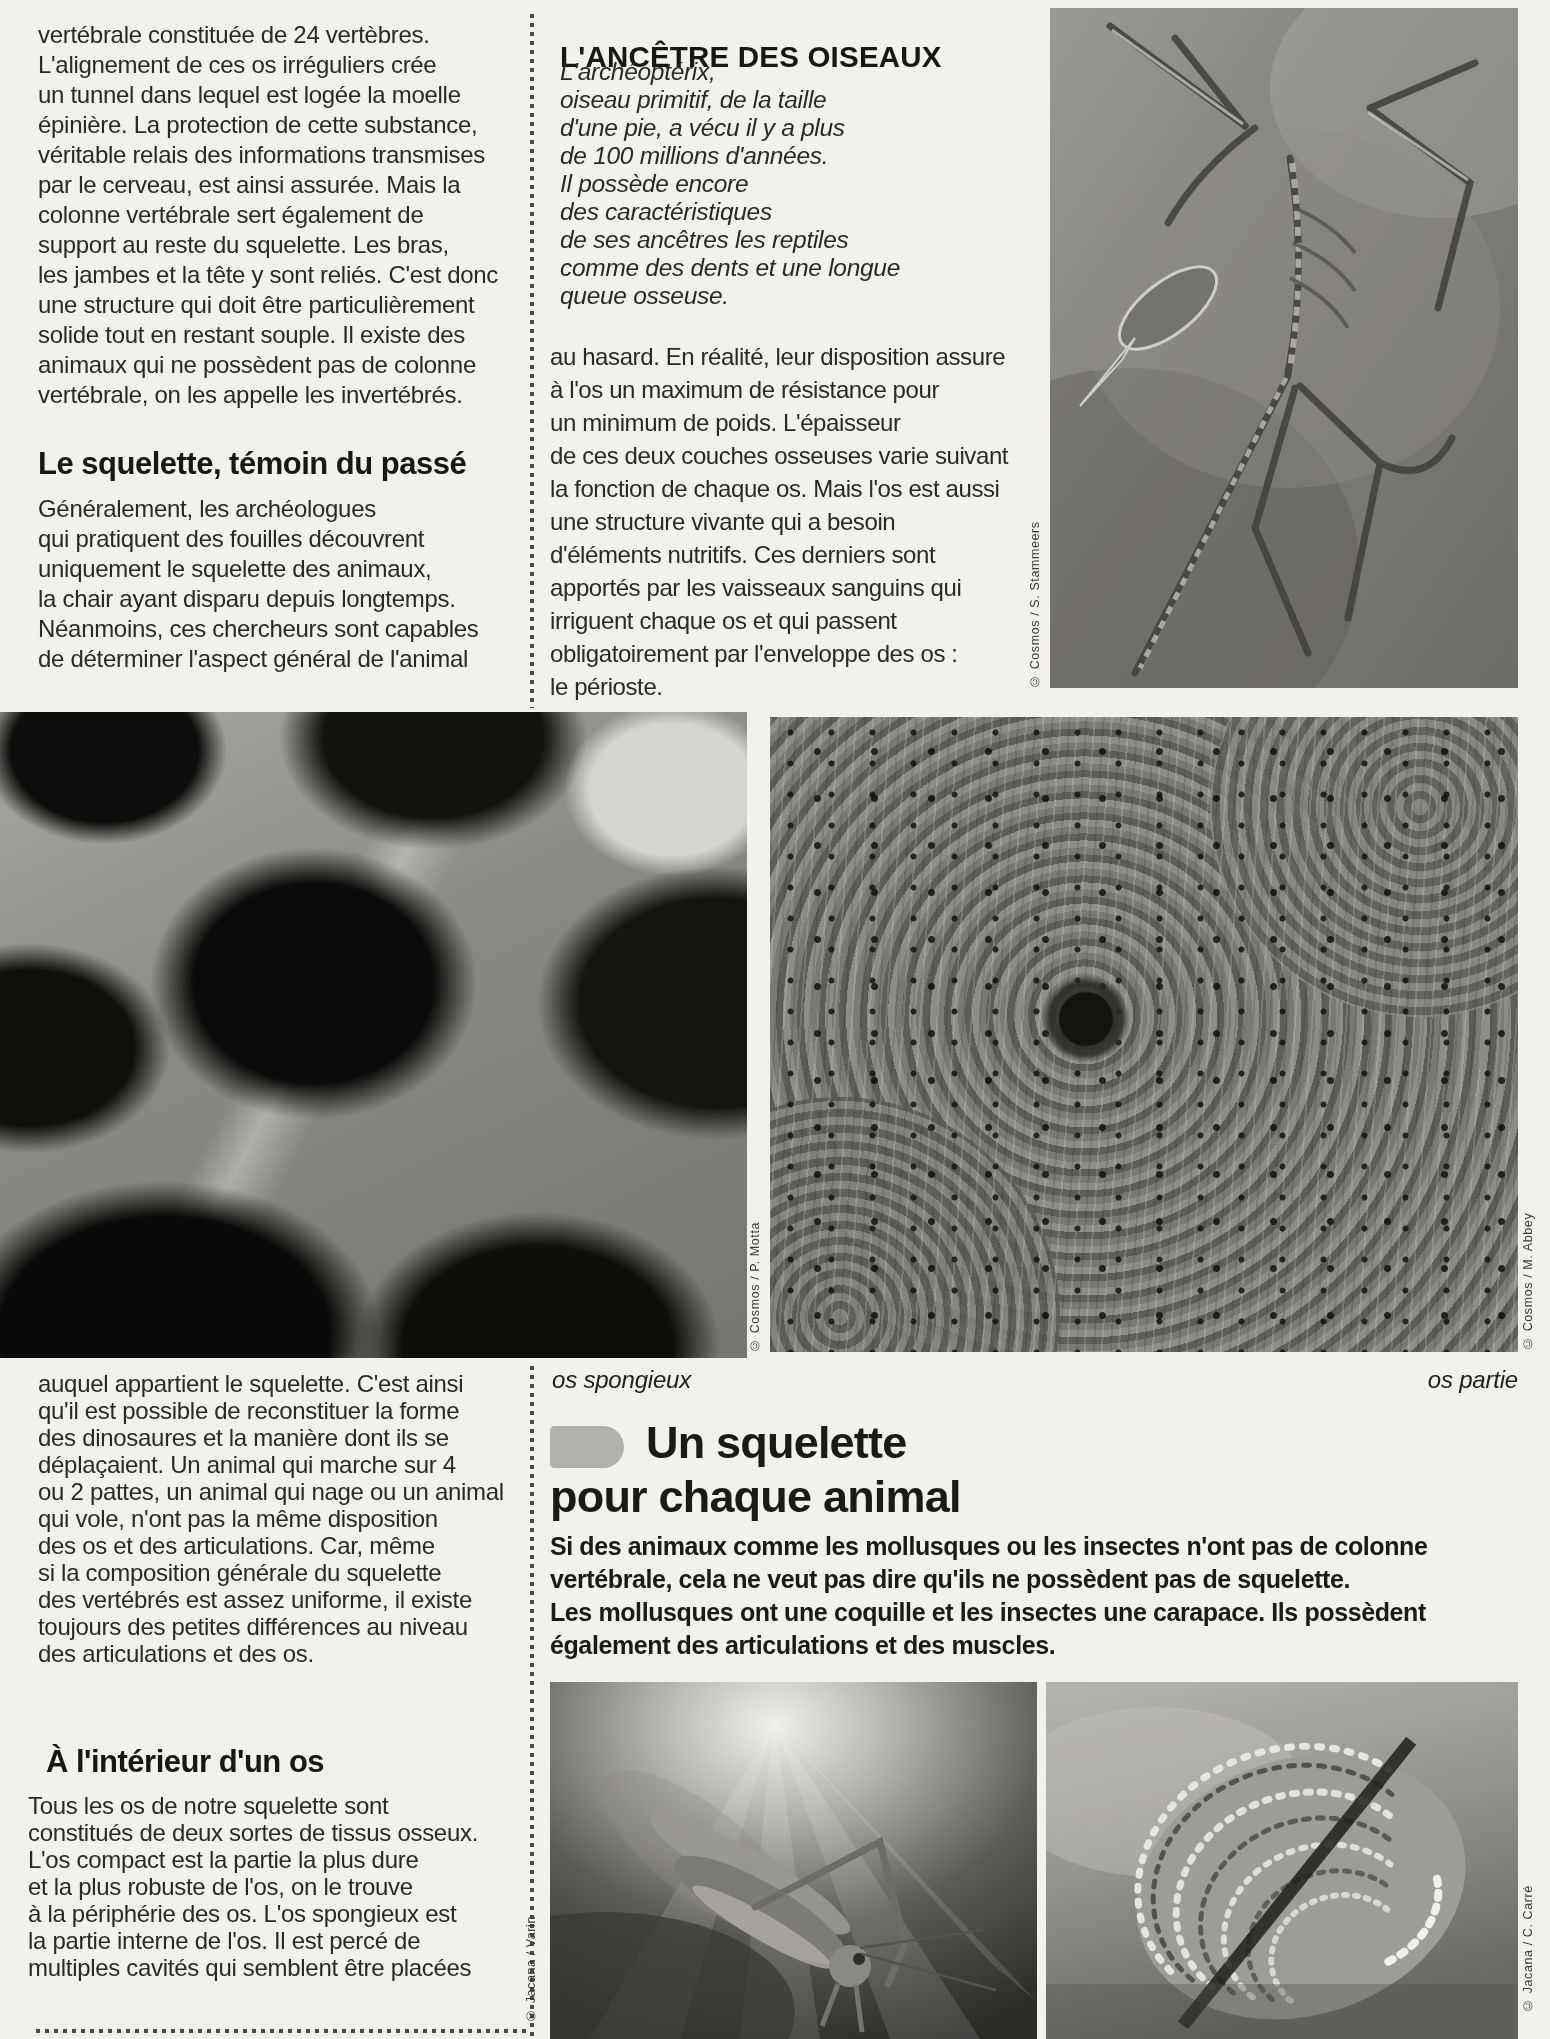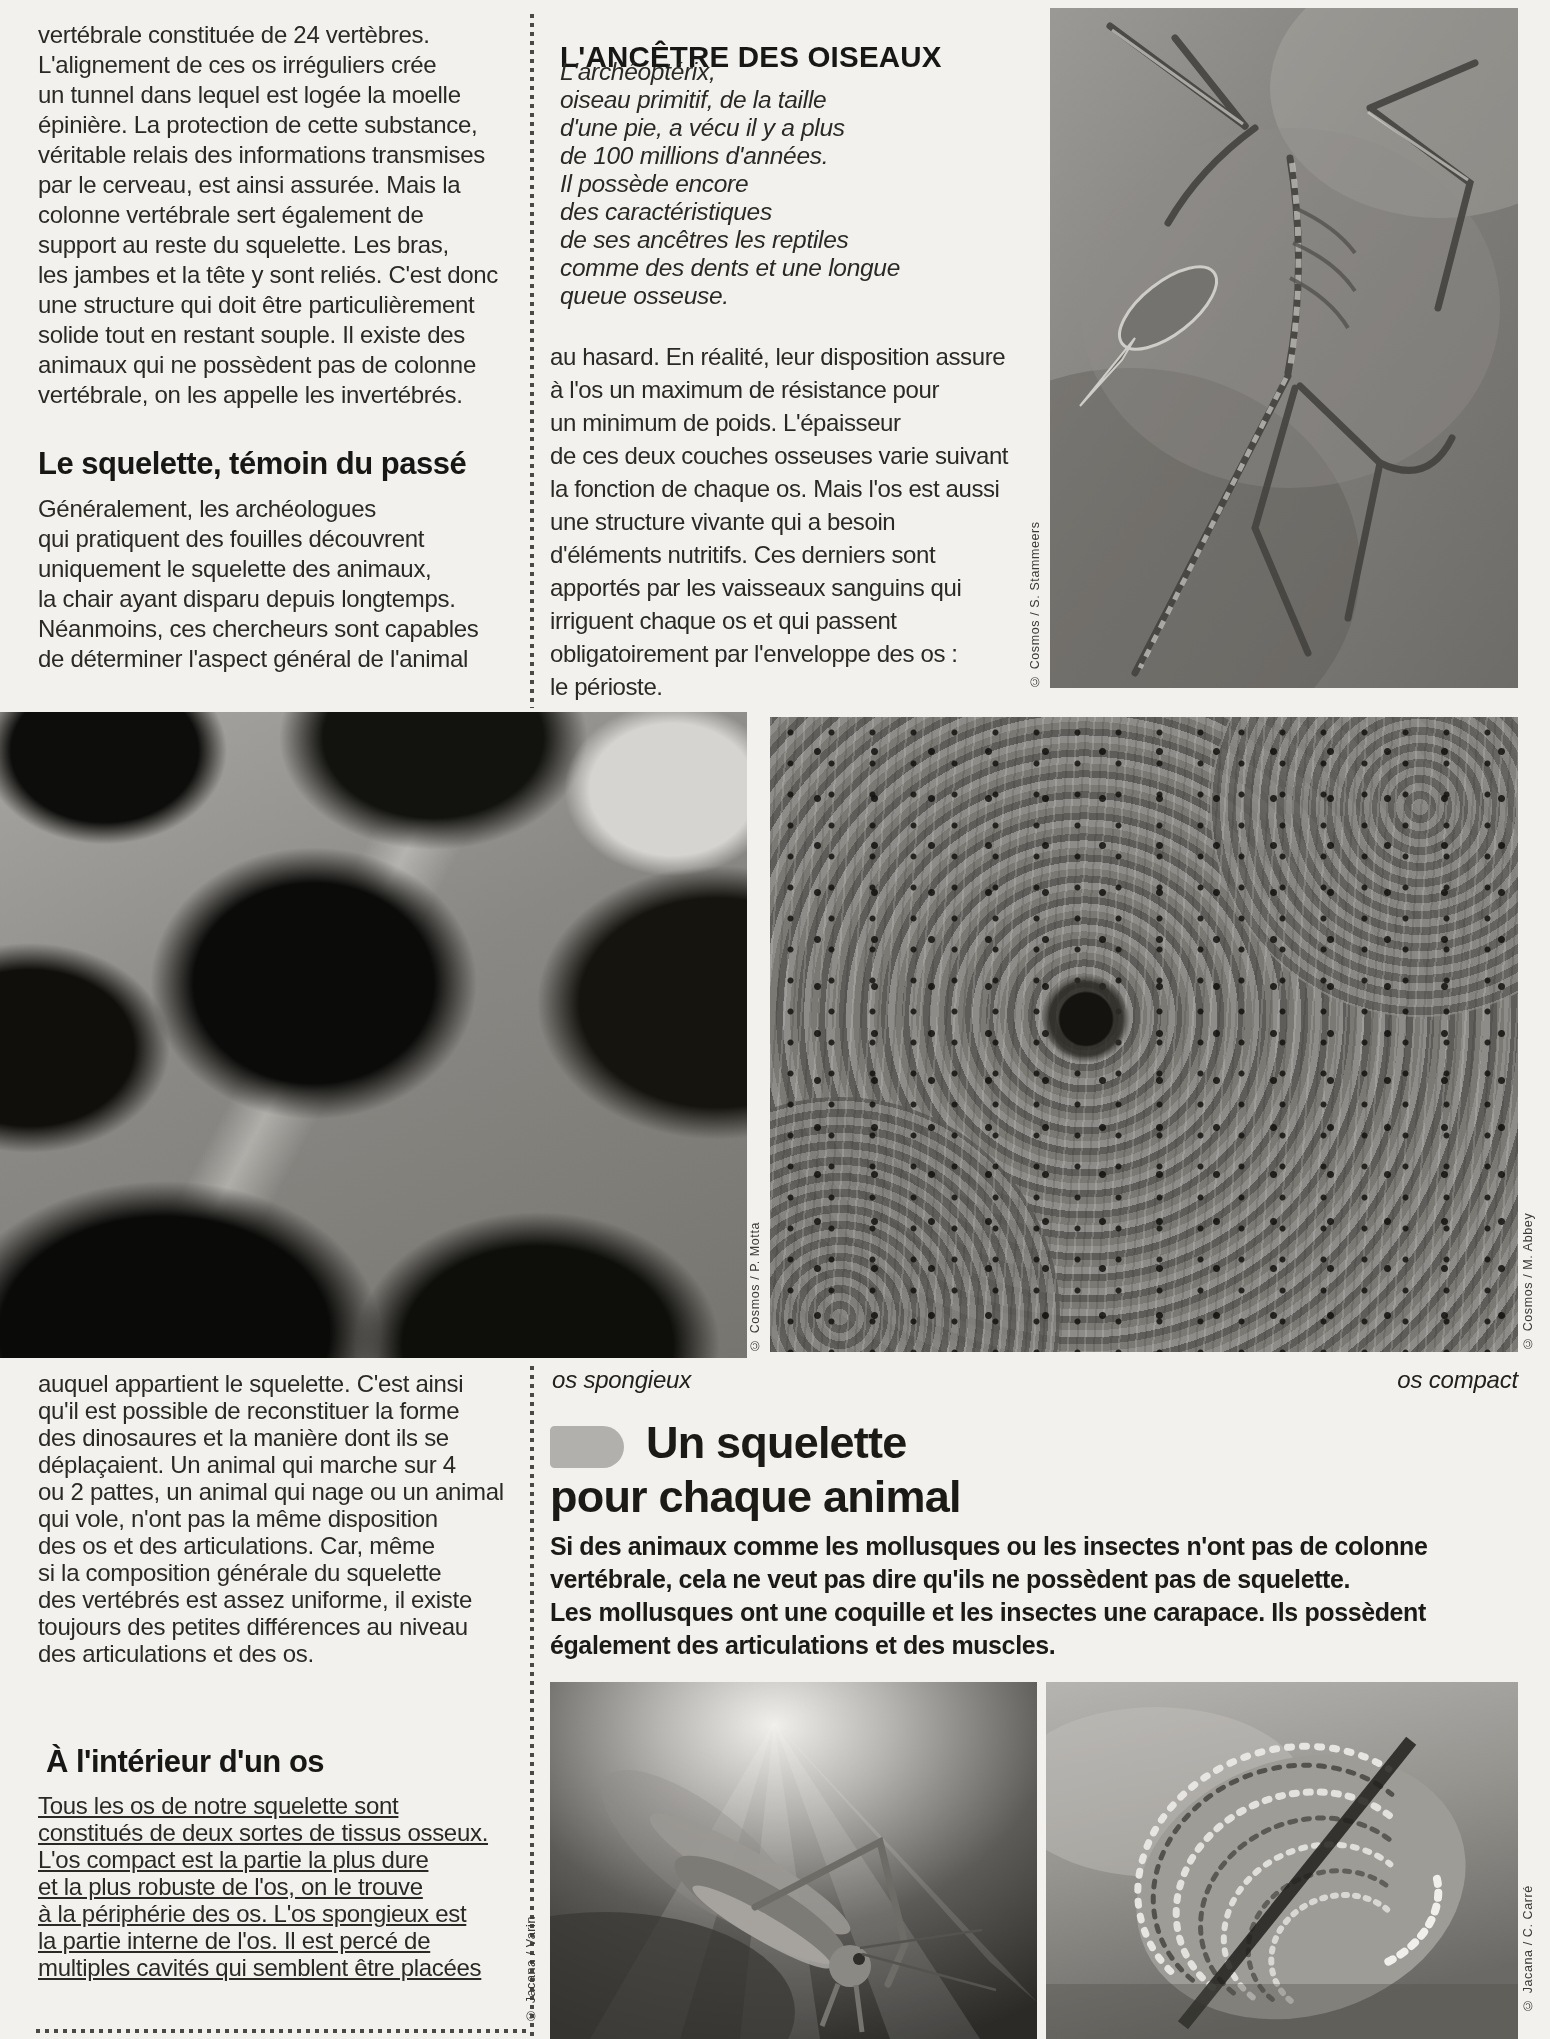--- a/index.html
+++ b/index.html
@@ -147,35 +147,35 @@
 <div class="abs photo compact-bg" style="left:770px;top:717px;width:748px;height:635px;">
   <div class="osteon" style="left:440px;top:-120px;width:420px;height:420px;background:repeating-radial-gradient(circle at 50% 50%, #8b8985 0 8px, #605e5a 8px 16px);"></div>
   <div class="osteon" style="left:-150px;top:380px;width:440px;height:440px;background:repeating-radial-gradient(circle at 50% 50%, #868480 0 8px, #5b5955 8px 16px);"></div>
   <div class="striae"></div>
   <div class="speckles"></div>
   <div class="chole" style="left:226px;top:212px;width:180px;height:180px;"></div>
 </div>
 <div class="abs credit" style="left:1521px;top:1210px;height:140px;">© Cosmos / M. Abbey</div>
 
 <div class="abs caption" style="left:552px;top:1366px;">os spongieux</div>
-<div class="abs caption" style="left:1218px;top:1366px;width:300px;text-align:right;">os compact</div>
+<div class="abs caption" style="left:1218px;top:1366px;width:300px;text-align:right;">os partie</div>
 
 <div class="abs lines-bl" style="left:38px;top:1370px;">auquel appartient le squelette. C'est ainsi
 qu'il est possible de reconstituer la forme
 des dinosaures et la manière dont ils se
 déplaçaient. Un animal qui marche sur 4
 ou 2 pattes, un animal qui nage ou un animal
 qui vole, n'ont pas la même disposition
 des os et des articulations. Car, même
 si la composition générale du squelette
 des vertébrés est assez uniforme, il existe
 toujours des petites différences au niveau
 des articulations et des os.</div>
 <h2 class="abs colhead" style="left:30px;top:1744px;margin-left:16px;">À l'intérieur d'un os</h2>
-<div class="abs lines-bl" style="left:38px;top:1792px;text-decoration:underline;">Tous les os de notre squelette sont
+<div class="abs lines-bl" style="left:28px;top:1792px;">Tous les os de notre squelette sont
 constitués de deux sortes de tissus osseux.
 L'os compact est la partie la plus dure
 et la plus robuste de l'os, on le trouve
 à la périphérie des os. L'os spongieux est
 la partie interne de l'os. Il est percé de
 multiples cavités qui semblent être placées</div>
 
 <div class="abs bullet" style="left:550px;top:1426px;width:74px;height:42px;"></div>
 <div class="abs bigtitle" style="left:646px;top:1420px;">Un squelette</div>
 <div class="abs bigtitle" style="left:550px;top:1474px;">pour chaque animal</div>

